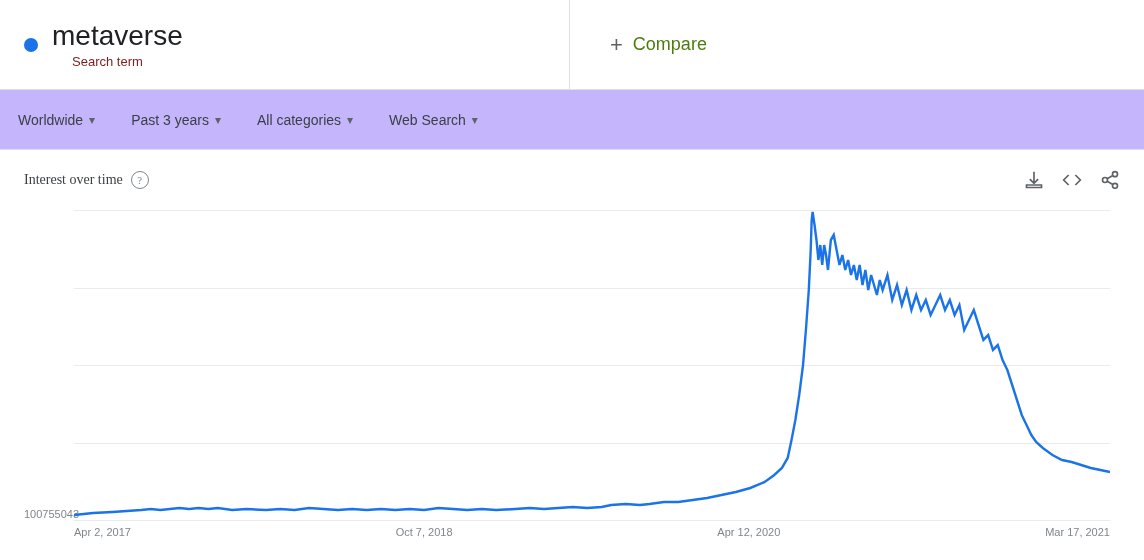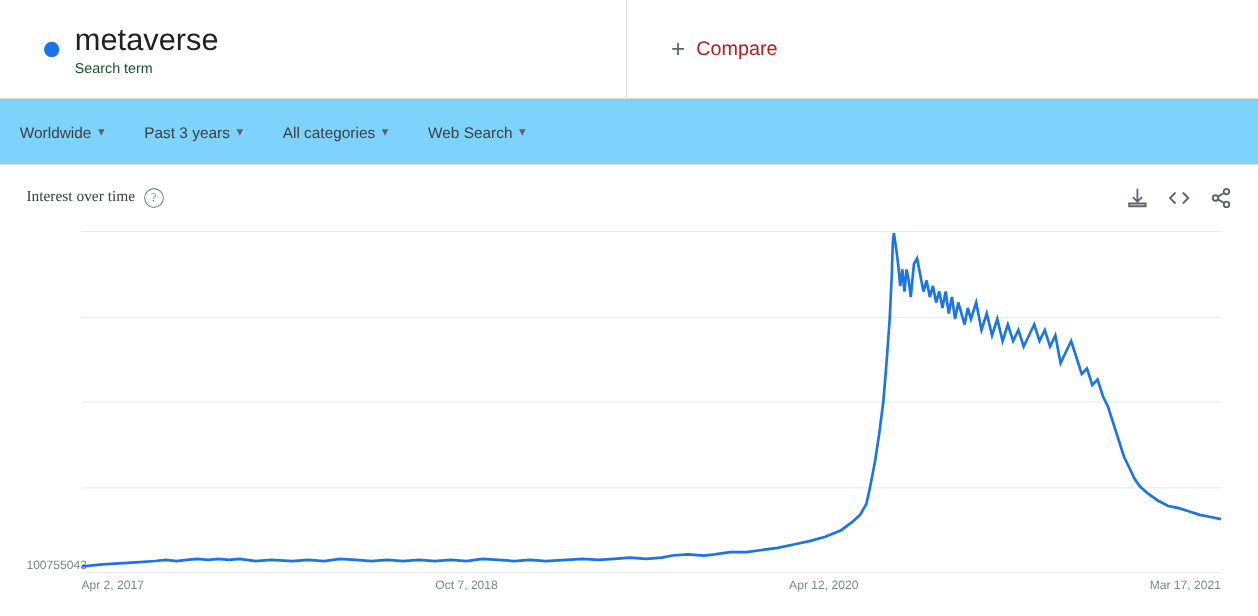--- a/index.html
+++ b/index.html
@@ -1,30 +1,30 @@
 <!DOCTYPE html>
 <html><head>
   <meta charset="utf-8">
   <style>
     * { margin: 0; padding: 0; box-sizing: border-box; }
     body { font-family: 'Arial', sans-serif; background: #fff; color: #333; width: 1144px; height: 560px; overflow: hidden; }
 
     
     .header { display: flex; align-items: stretch; border-bottom: 1px solid #e0e0e0; height: 90px; }
-    .search-term-section { display: flex; align-items: center; padding: 16px 40px; flex: 0 0 570px; border-right: 1px solid #e0e0e0; }
+    .search-term-section { display: flex; align-items: center; padding: 16px 24px; flex: 0 0 570px; border-right: 1px solid #e0e0e0; }
     .blue-dot { width: 14px; height: 14px; border-radius: 50%; background: #1a73e8; margin-right: 14px; flex-shrink: 0; }
     .search-term-text { display: flex; flex-direction: column; }
     .search-term-name { font-size: 28px; font-weight: 400; color: #202124; }
-    .search-term-label { font-size: 13px; color: #14532d; margin-top: 2px; }
+    .search-term-label { font-size: 13px; color: #7f1d1d; margin-top: 2px; margin-left: 20px; }
     .compare-section { display: flex; align-items: center; padding: 16px 40px; cursor: pointer; }
     .compare-plus { font-size: 22px; color: #5f6368; margin-right: 10px; }
-    .compare-label { font-size: 18px; color: #b91c1c; font-weight: 400; }
-
-    
-    .filter-bar { display: flex; align-items: flex-start; padding: 0 0; height: 60px; border-bottom: 1px solid #e0e0e0; background: #7dd3fc; }
+    .compare-label { font-size: 18px; color: #4d7c0f; font-weight: 400; }
+
+    
+    .filter-bar { display: flex; align-items: flex-start; padding: 0 0; height: 60px; border-bottom: 1px solid #e0e0e0; background: #c4b5fd; }
     .filter-btn { display: flex; align-items: center; padding: 0 18px; height: 100%; font-size: 14px; color: #3c4043; cursor: pointer; border: none; background: none; gap: 6px; }
     .chevron { font-size: 12px; color: #5f6368; }
 
     
     .chart-section { padding: 0 24px; background: #fff; }
     .chart-header { display: flex; align-items: center; justify-content: space-between; height: 60px; font-family: Liberation Serif, serif; }
     .chart-title { font-size: 14px; color: #3c4043; font-weight: 500; display: flex; align-items: center; gap: 8px; }
     .help-icon { width: 18px; height: 18px; border-radius: 50%; border: 1.5px solid #80868b; display: flex; align-items: center; justify-content: center; font-size: 11px; color: #80868b; cursor: pointer; }
     .chart-actions { display: flex; align-items: center; gap: 18px; }
     .chart-action-btn { background: none; border: none; cursor: pointer; color: #5f6368; font-size: 20px; display: flex; align-items: center; }

